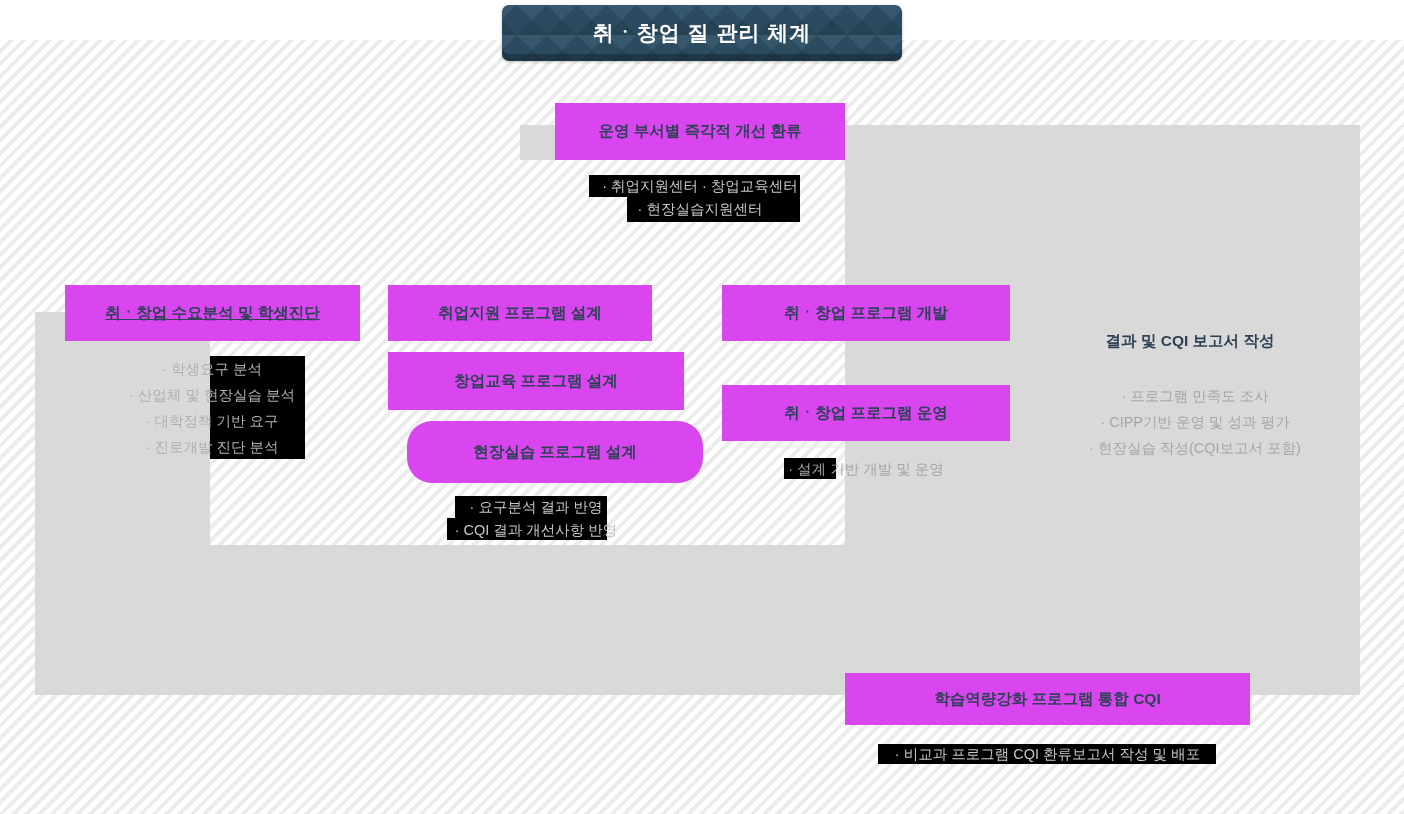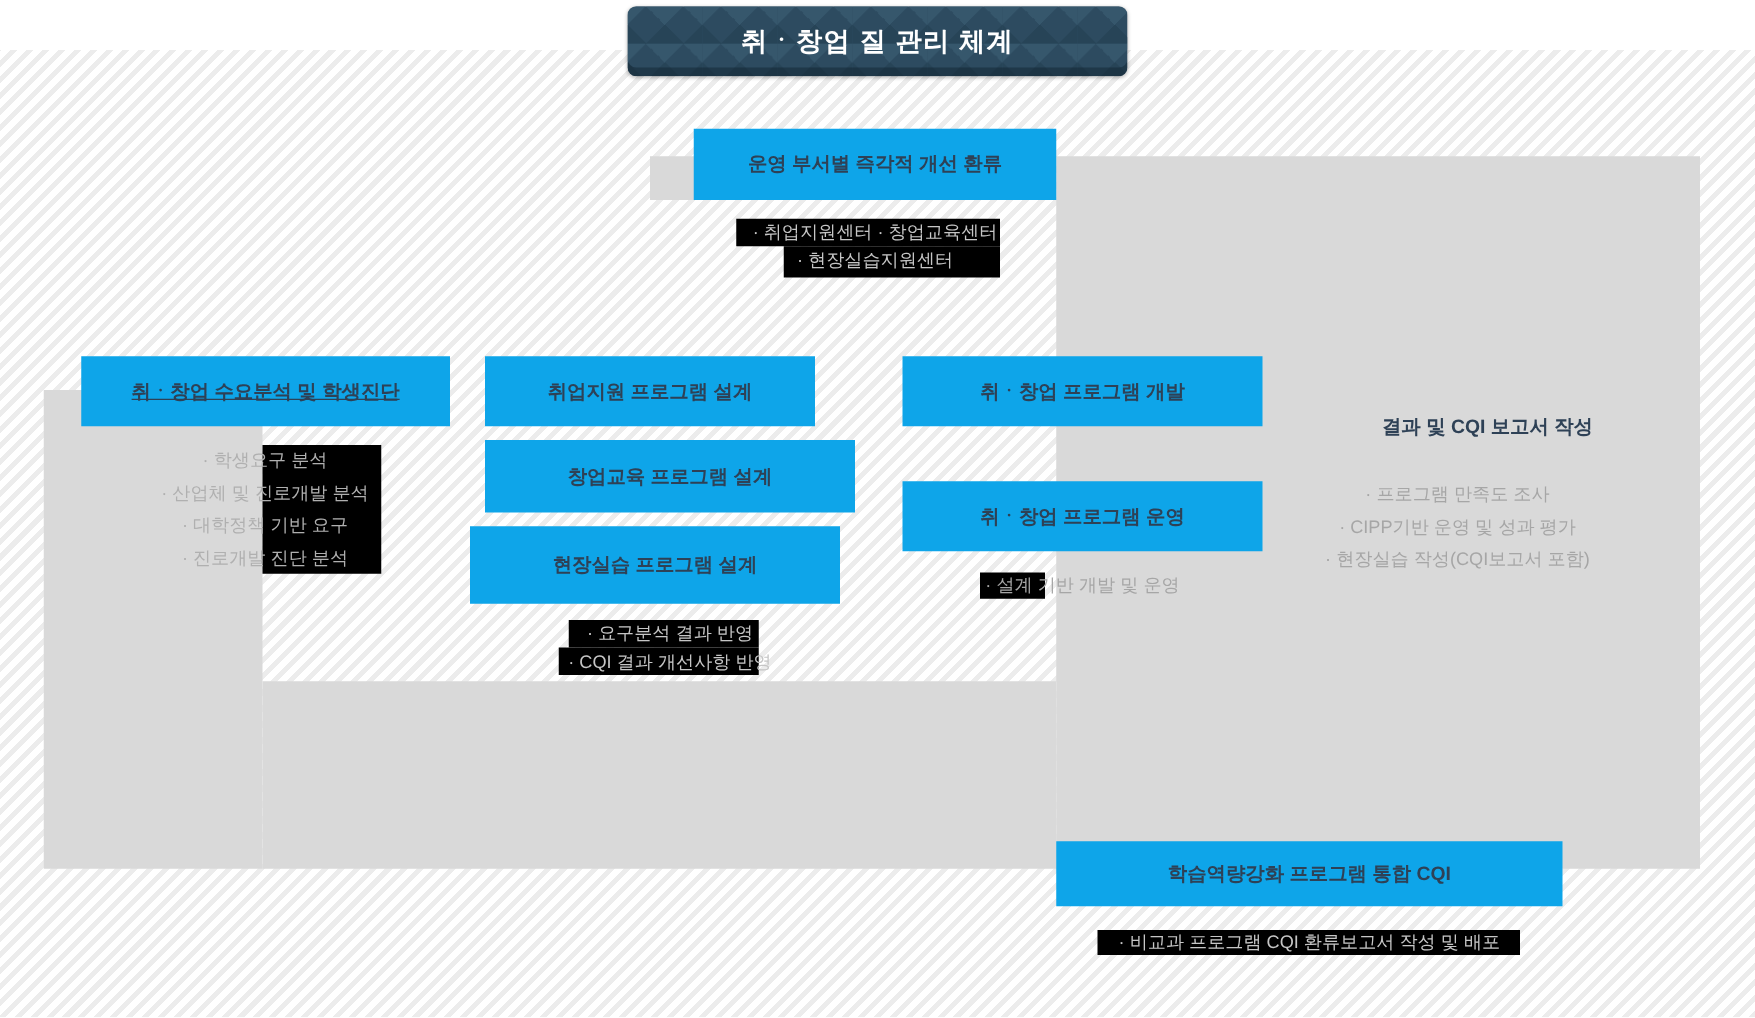--- a/index.html
+++ b/index.html
@@ -23,21 +23,21 @@
       linear-gradient(225deg,#36576c 25%,transparent 25%),
       linear-gradient(45deg,#274457 25%,transparent 25%),
       linear-gradient(315deg,#274457 25%,transparent 25%);
     background-size:30px 30px;
     box-shadow: inset 0 -7px 0 rgba(16,34,46,.45), 0 1px 3px rgba(0,0,0,.25);
   }
 
   .panel { position:absolute; background:#d9d9d9; }
 
   .titlebox {
-    position:absolute; background:#0ea5e9;
+    position:absolute; background:#d946ef;
     display:flex; align-items:center; justify-content:center;
     color:#2e4156; font-size:15.5px; font-weight:700; text-align:center;
     white-space:nowrap;
   }
   .titlebox.bare { background:transparent; }
 
   .bullets { position:absolute; color:#a6a6a6; font-size:14.5px; text-align:center; }
   .bullets div { white-space:nowrap; }
   .bullets.light { color:#c6c6c6; }
   .lh20 div { line-height:20px; }
@@ -60,21 +60,21 @@
   <div class="panel" style="left:520px; top:125px; width:325px; height:35px;"></div>
   <div class="panel" style="left:35px; top:312px; width:175px; height:383px;"></div>
   <div class="panel" style="left:210px; top:545px; width:635px; height:150px;"></div>
 
   <div class="titlebox" style="left:555px; top:103px; width:290px; height:57px;">운영 부서별 즉각적 개선 환류</div>
 
   <div class="titlebox" style="left:65px; top:285px; width:295px; height:56px;text-decoration:underline;">취ㆍ창업 수요분석 및 학생진단</div>
 
   <div class="titlebox" style="left:388px; top:285px; width:264px; height:56px;">취업지원 프로그램 설계</div>
   <div class="titlebox" style="left:388px; top:352px; width:296px; height:58px;text-align:center;">창업교육 프로그램 설계</div>
-  <div class="titlebox" style="left:376px; top:421px; width:296px; height:62px;">현장실습 프로그램 설계</div>
+  <div class="titlebox" style="left:407px; top:421px; width:296px; height:62px;border-radius:25px;">현장실습 프로그램 설계</div>
 
   <div class="titlebox" style="left:722px; top:285px; width:288px; height:56px;">취ㆍ창업 프로그램 개발</div>
   <div class="titlebox" style="left:722px; top:385px; width:288px; height:56px;">취ㆍ창업 프로그램 운영</div>
 
   <div class="titlebox bare" style="left:1020px; top:331px; width:340px; height:20px;">결과 및 CQI 보고서 작성</div>
 
   <div class="titlebox" style="left:845px; top:673px; width:405px; height:52px;">학습역량강화 프로그램 통합 CQI</div>
 
   <div class="hl" style="left:589px; top:175px; width:211px; height:22px;"></div>
   <div class="hl" style="left:627px; top:197px; width:173px; height:25px;"></div>
@@ -84,35 +84,35 @@
   <div class="hl" style="left:784px; top:458px; width:52px; height:21px;"></div>
   <div class="hl" style="left:878px; top:744px; width:338px; height:20px;"></div>
 
   <div class="bullets light lh23" style="left:545px; top:175px; width:310px;">
     <div>· 취업지원센터 · 창업교육센터</div>
     <div>· 현장실습지원센터</div>
   </div>
 
   <div class="bullets lh26" style="left:67px; top:356px; width:290px; color:#b0b0b0;">
     <div>· 학생요구 분석</div>
-    <div>· 산업체 및 진로개발 분석</div>
+    <div>· 산업체 및 현장실습 분석</div>
     <div>· 대학정책 기반 요구</div>
     <div>· 진로개발 진단 분석</div>
   </div>
 
   <div class="bullets light lh23" style="left:388px; top:496px; width:296px;">
     <div>· 요구분석 결과 반영</div>
     <div>· CQI 결과 개선사항 반영</div>
   </div>
 
   <div class="bullets lh22" style="left:722px; top:458px; width:288px;">
     <div>· 설계 기반 개발 및 운영</div>
   </div>
 
-  <div class="bullets lh26" style="left:996px; top:383px; width:340px;text-align:center;">
+  <div class="bullets lh26" style="left:1025px; top:383px; width:340px;text-align:center;">
     <div>· 프로그램 만족도 조사</div>
     <div>· CIPP기반 운영 및 성과 평가</div>
     <div>· 현장실습 작성(CQI보고서 포함)</div>
   </div>
 
   <div class="bullets light lh20" style="left:845px; top:744px; width:405px;">
     <div>· 비교과 프로그램 CQI 환류보고서 작성 및 배포</div>
   </div>
 
 </div>

